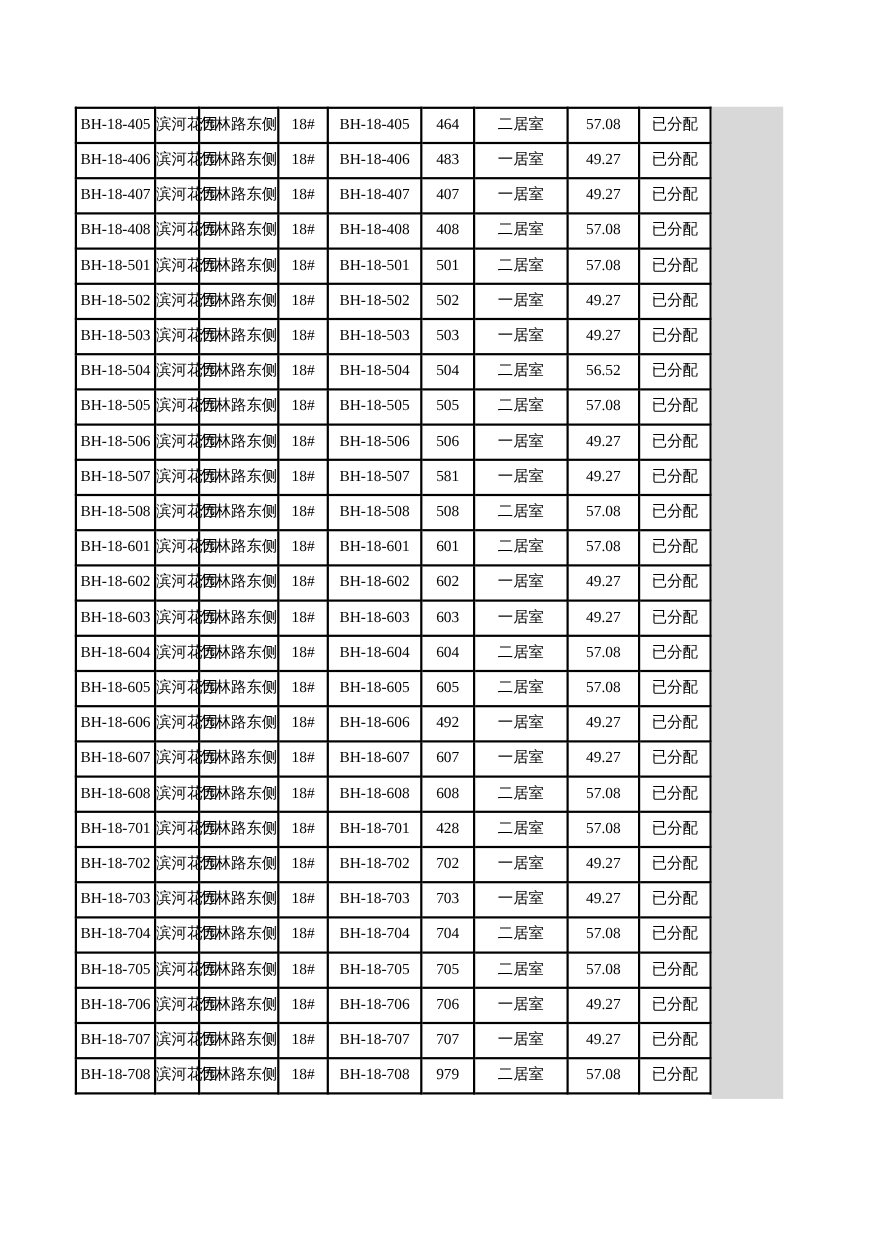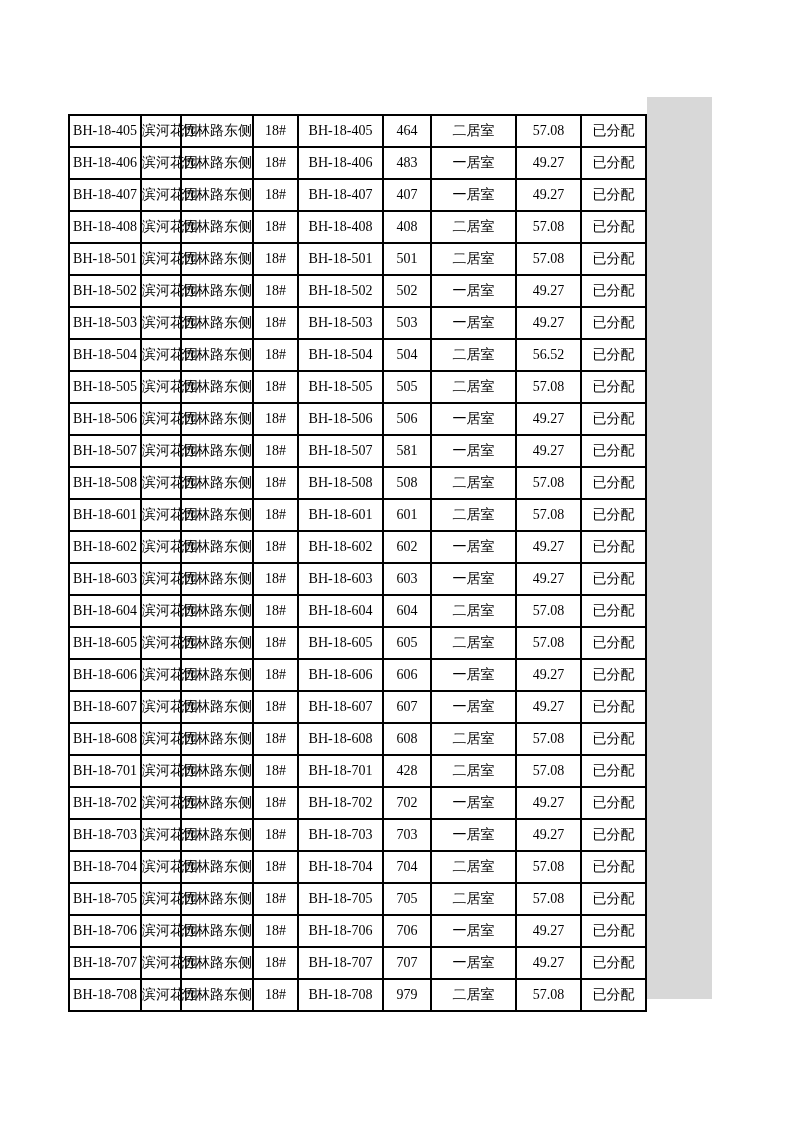--- a/index.html
+++ b/index.html
@@ -9,21 +9,21 @@
     font-family: "Liberation Serif", "DejaVu Serif", serif;
   }
   .page {
     position: relative;
     width: 793px; height: 1122px;
     background: #ffffff;
     overflow: hidden;
   }
   table.alloc {
     position: absolute;
-    left: 68px; top: 114px;
+    left: 68px; top: 97px;
     width: 577px;
     border-collapse: collapse;
     table-layout: fixed;
     color: #000000;
   }
   table.alloc td {
     border: 2px solid #000000;
     height: 30px;
     font-size: 14px;
     padding: 0;
@@ -253,21 +253,21 @@
     <td>二居室</td>
     <td>57.08</td>
     <td>已分配</td>
   </tr>
         <tr>
     <td class="cell-left">BH-18-606</td>
     <td class="cell-wrap">滨河花园</td>
     <td>竹林路东侧</td>
     <td>18#</td>
     <td class="cell-left">BH-18-606</td>
-    <td>606</td>
+    <td>492</td>
     <td>一居室</td>
     <td>49.27</td>
     <td>已分配</td>
   </tr>
         <tr>
     <td class="cell-left">BH-18-607</td>
     <td class="cell-wrap">滨河花园</td>
     <td>竹林路东侧</td>
     <td>18#</td>
     <td class="cell-left">BH-18-607</td>

